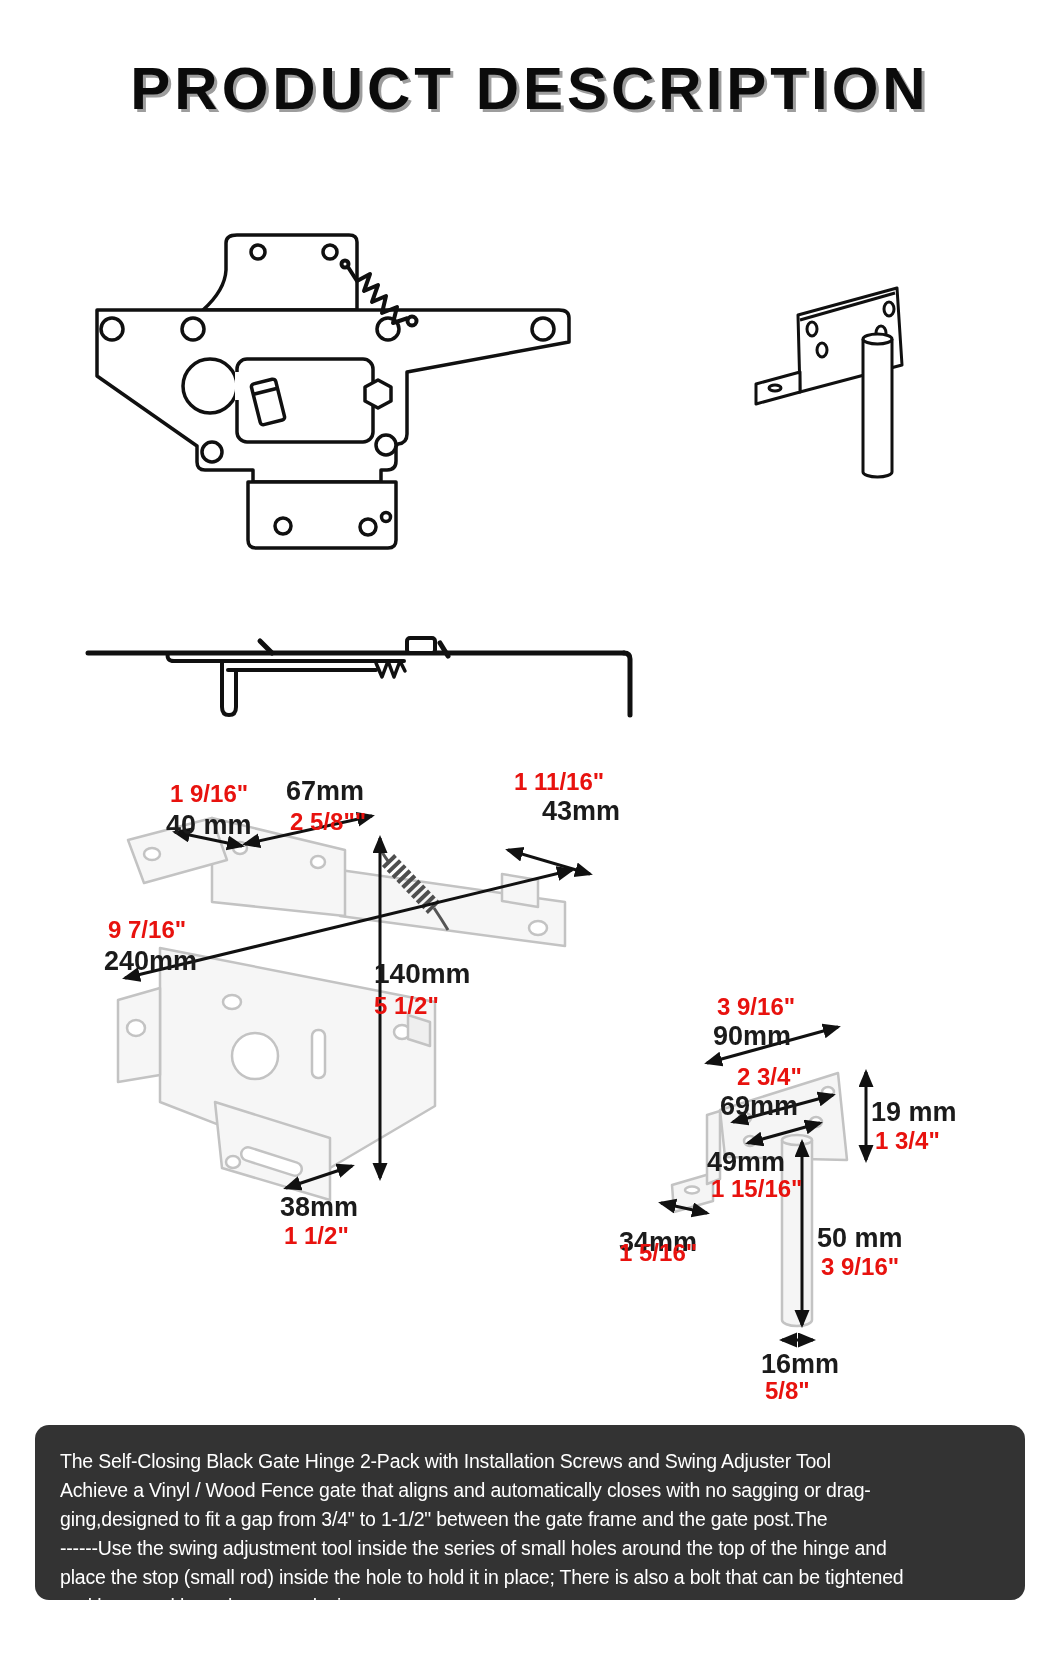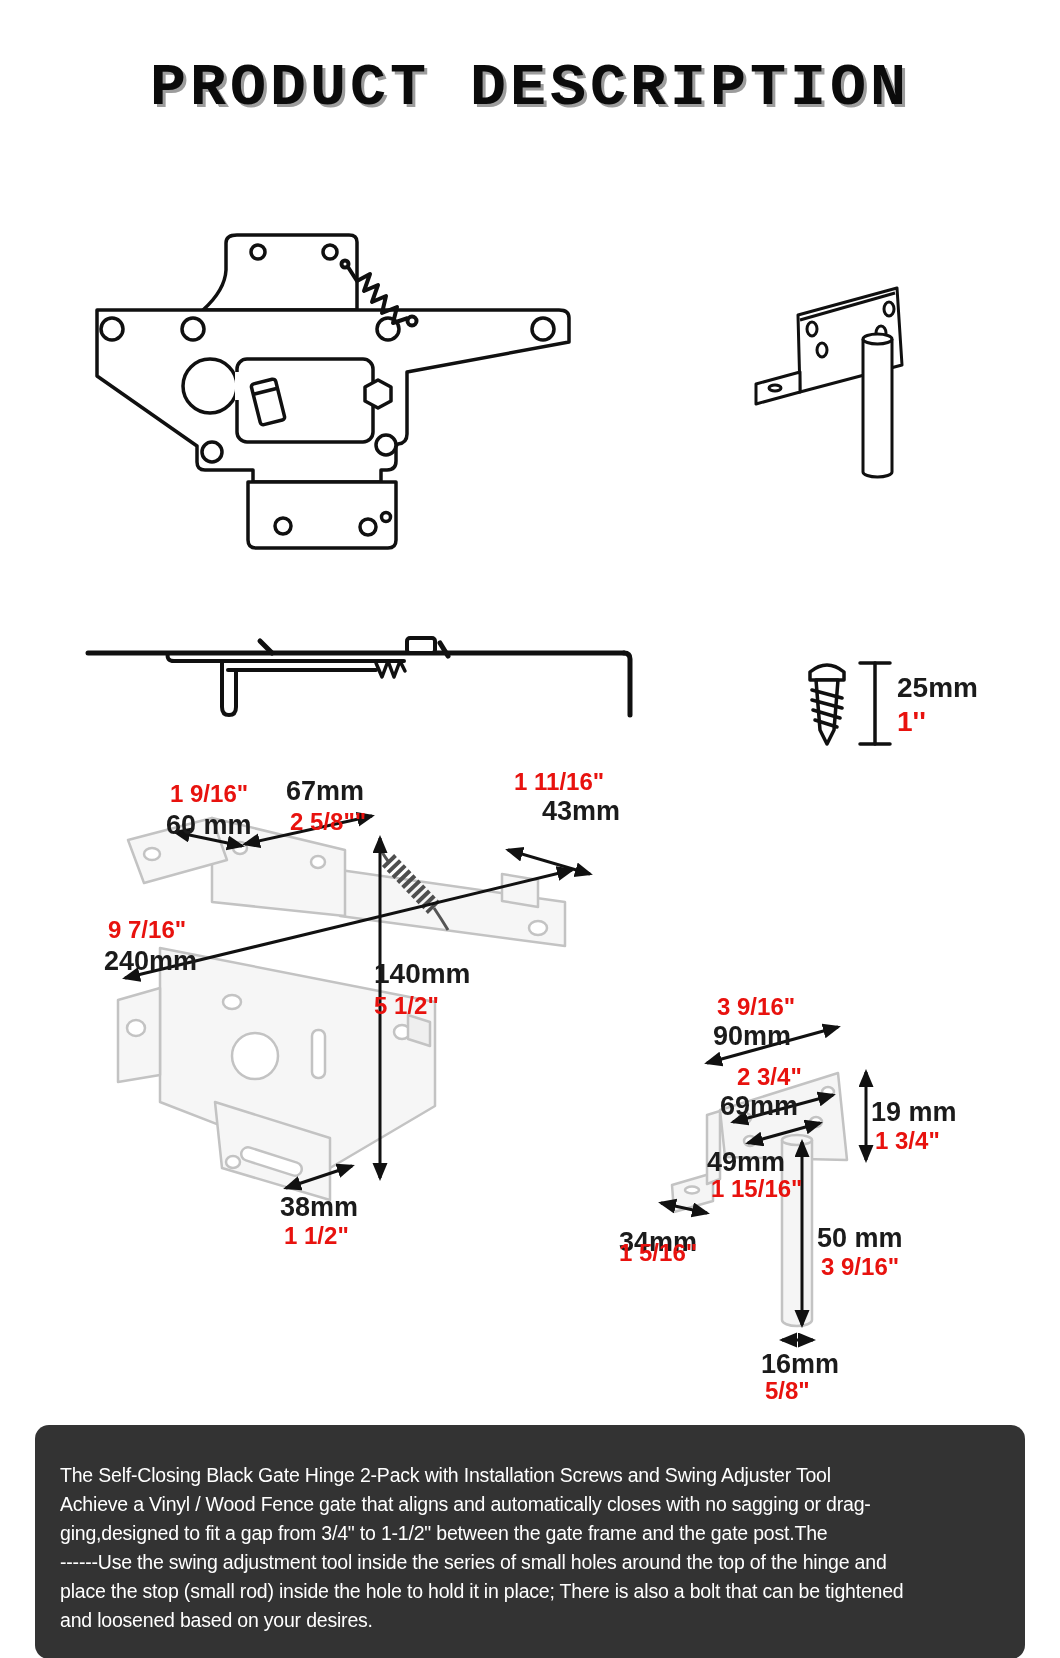--- a/index.html
+++ b/index.html
@@ -1,28 +1,28 @@
 <!DOCTYPE html>
 <html style="--metric-black: #1b1b1b; --imperial-red: #e8120e; --footer-bg: #333333; --line-ink: #101010;"><head>
 <meta charset="utf-8">
 <style>
   html,body{margin:0;padding:0;background:#fff;}
   .page{position:relative;width:1060px;height:1658px;background:#fff;overflow:hidden;
         font-family:"Liberation Sans",sans-serif;}
   .title{position:absolute;left:0;right:0;top:54px;margin:0;text-align:center;
-         font-family:Liberation Mono, monospace;font-weight:700;font-size:60px;letter-spacing:4px;
+         font-family:Liberation Sans, sans-serif;font-weight:700;font-size:60px;letter-spacing:4px;
          color:#0b0b0b;text-shadow:3px 3px 0 #9d9d9d;}
   .fig{position:absolute;}
   .fig svg{position:absolute;left:0;top:0;}
   .dim{position:absolute;font-weight:700;line-height:1;white-space:nowrap;}
   .dim.black{color:var(--metric-black,#1b1b1b);font-size:27px;}
   .dim.red{color:var(--imperial-red,#e8120e);font-size:24px;}
   .dim.big{font-size:28px;}
-  .footer{position:absolute;left:35px;top:1425px;width:990px;height:234px;box-sizing:border-box;
-          background:var(--footer-bg,#333333);border-radius:14px;padding:36px 25px;}
+  .footer{position:absolute;left:35px;top:1425px;width:990px;height:175px;box-sizing:border-box;
+          background:var(--footer-bg,#333333);border-radius:14px;padding:22px 25px;}
   .footer p{margin:0;color:#fff;font-size:19.5px;line-height:29px;letter-spacing:-0.2px;
             white-space:pre-line;font-family:"Liberation Sans",sans-serif;}
 </style>
 </head>
 <body>
 
 <div class="page">
 
   <h1 class="title">PRODUCT DESCRIPTION</h1>
 
@@ -86,41 +86,20 @@
         <line x1="148" y1="77" x2="296" y2="77" stroke-width="4"></line>
         <path d="M142,68 L142,114 Q142,122 149,122 Q156,122 156,114 L156,77" stroke-width="4"></path>
         <polyline points="296,70 302,84 308,68 314,84 320,68 325,78" stroke-width="3.5"></polyline>
         <rect x="327" y="45" width="28" height="15" rx="3" stroke-width="4" fill="#fff"></rect>
         <line x1="180" y1="48" x2="192" y2="60" stroke-width="5"></line>
         <line x1="360" y1="50" x2="368" y2="63" stroke-width="5"></line>
       </g>
     </svg>
   </div>
 
-  <div class="fig" style="left:795px;top:650px;width:240px;height:100px">
-    <svg width="56" height="96" viewBox="0 0 56 96" style="left:5px;top:6px">
-      <g stroke="#101010" stroke-linejoin="round" stroke-linecap="round">
-        <path d="M10,16 Q27,2 44,16 L44,24 L10,24 Z" fill="#fff" stroke-width="3.5"></path>
-        <path d="M16,24 L38,24 L34,74 L27,88 L20,74 Z" fill="#fff" stroke-width="3.5"></path>
-        <line x1="12" y1="34" x2="42" y2="42" stroke-width="3.5"></line>
-        <line x1="12" y1="44" x2="42" y2="52" stroke-width="3.5"></line>
-        <line x1="13" y1="54" x2="40" y2="62" stroke-width="3.5"></line>
-        <line x1="15" y1="64" x2="37" y2="71" stroke-width="3.5"></line>
-      </g>
-    </svg>
-    <svg width="36" height="92" viewBox="0 0 36 92" style="left:62px;top:8px">
-      <g stroke="#101010" stroke-width="3.5" stroke-linecap="round">
-        <line x1="3" y1="5" x2="33" y2="5"></line>
-        <line x1="18" y1="5" x2="18" y2="86"></line>
-        <line x1="3" y1="86" x2="33" y2="86"></line>
-      </g>
-    </svg>
-    <div class="dim black big" style="left:102px;top:24px">25mm</div>
-    <div class="dim red big" style="left:102px;top:58px">1''</div>
-  </div>
 
   <div class="fig" style="left:90px;top:770px;width:520px;height:490px">
     <svg width="520" height="490" viewBox="0 0 520 490">
       <g fill="#f6f6f6" stroke="#c3c3c3" stroke-width="2.5" stroke-linejoin="round">
         <path d="M250,100 L475,132 L475,176 L250,146 Z"></path>
         <ellipse cx="448" cy="158" rx="9" ry="7" fill="#fff"></ellipse>
         <path d="M412,104 L448,110 L448,137 L412,131 Z"></path>
         <path d="M122,48 L255,80 L255,146 L122,132 Z"></path>
         <ellipse cx="150" cy="78" rx="7" ry="6" fill="#fff"></ellipse>
         <ellipse cx="228" cy="92" rx="7" ry="6" fill="#fff"></ellipse>
@@ -154,21 +133,21 @@
       <g stroke="#111" stroke-width="3" fill="none">
         <line x1="85" y1="62" x2="152" y2="76" marker-start="url(#m5)" marker-end="url(#m5)"></line>
         <line x1="155" y1="74" x2="282" y2="46" marker-start="url(#m5)" marker-end="url(#m5)"></line>
         <line x1="418" y1="80" x2="500" y2="104" marker-start="url(#m5)" marker-end="url(#m5)"></line>
         <line x1="35" y1="208" x2="482" y2="100" marker-start="url(#m5)" marker-end="url(#m5)"></line>
         <line x1="290" y1="68" x2="290" y2="408" marker-start="url(#m5)" marker-end="url(#m5)"></line>
         <line x1="196" y1="418" x2="262" y2="396" marker-start="url(#m5)" marker-end="url(#m5)"></line>
       </g>
     </svg>
     <div class="dim red" style="left:80px;top:12px">1 9/16"</div>
-    <div class="dim black" style="left:76px;top:42px">60 mm</div>
+    <div class="dim black" style="left:76px;top:42px">40 mm</div>
     <div class="dim black" style="left:196px;top:8px">67mm</div>
     <div class="dim red" style="left:200px;top:40px">2 5/8""</div>
     <div class="dim red" style="left:424px;top:0px">1 11/16"</div>
     <div class="dim black" style="left:452px;top:28px">43mm</div>
     <div class="dim red" style="left:18px;top:148px">9 7/16"</div>
     <div class="dim black" style="left:14px;top:178px">240mm</div>
     <div class="dim black big" style="left:284px;top:190px">140mm</div>
     <div class="dim red" style="left:284px;top:224px">5 1/2"</div>
     <div class="dim black" style="left:190px;top:424px">38mm</div>
     <div class="dim red" style="left:194px;top:454px">1 1/2"</div>

